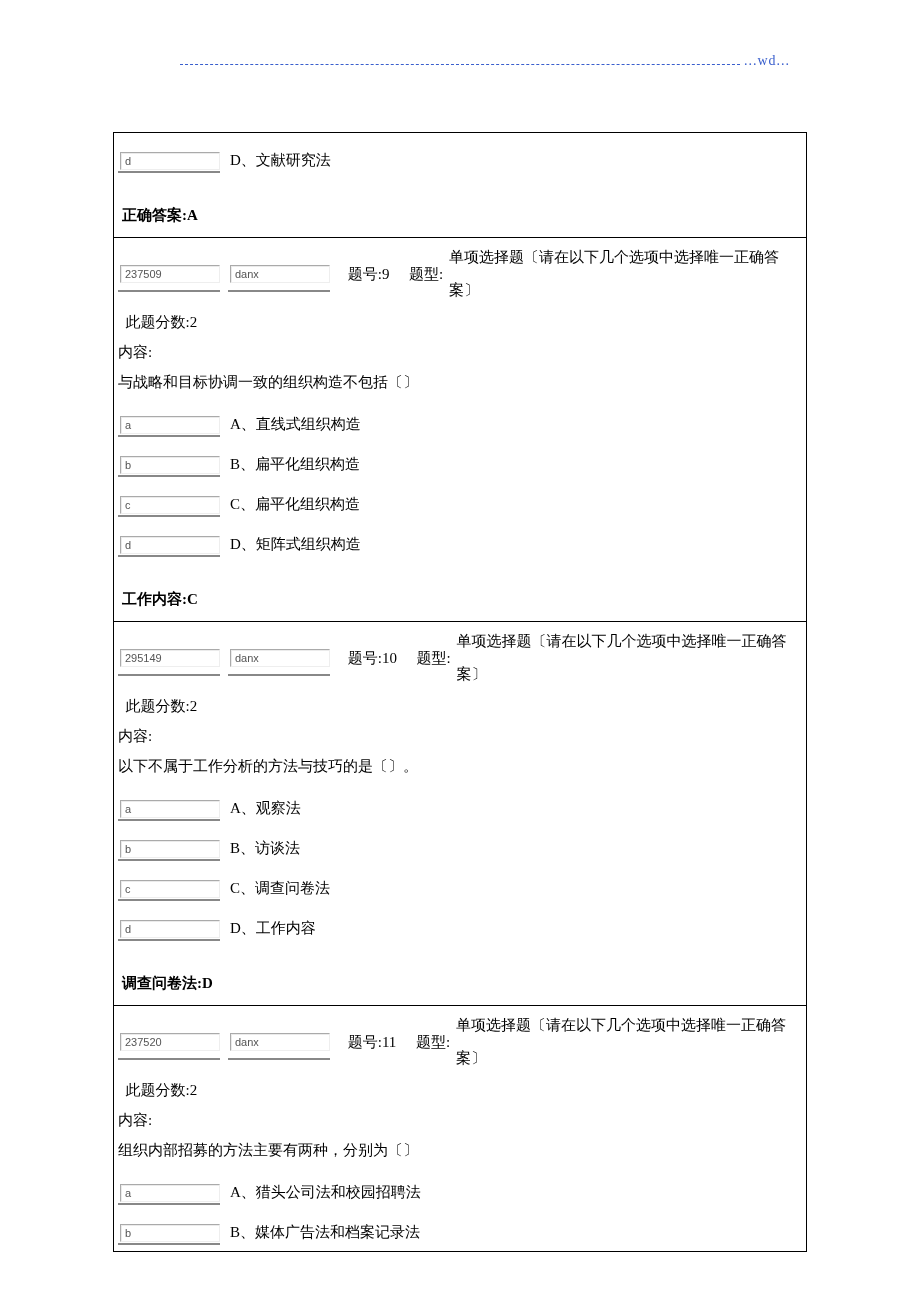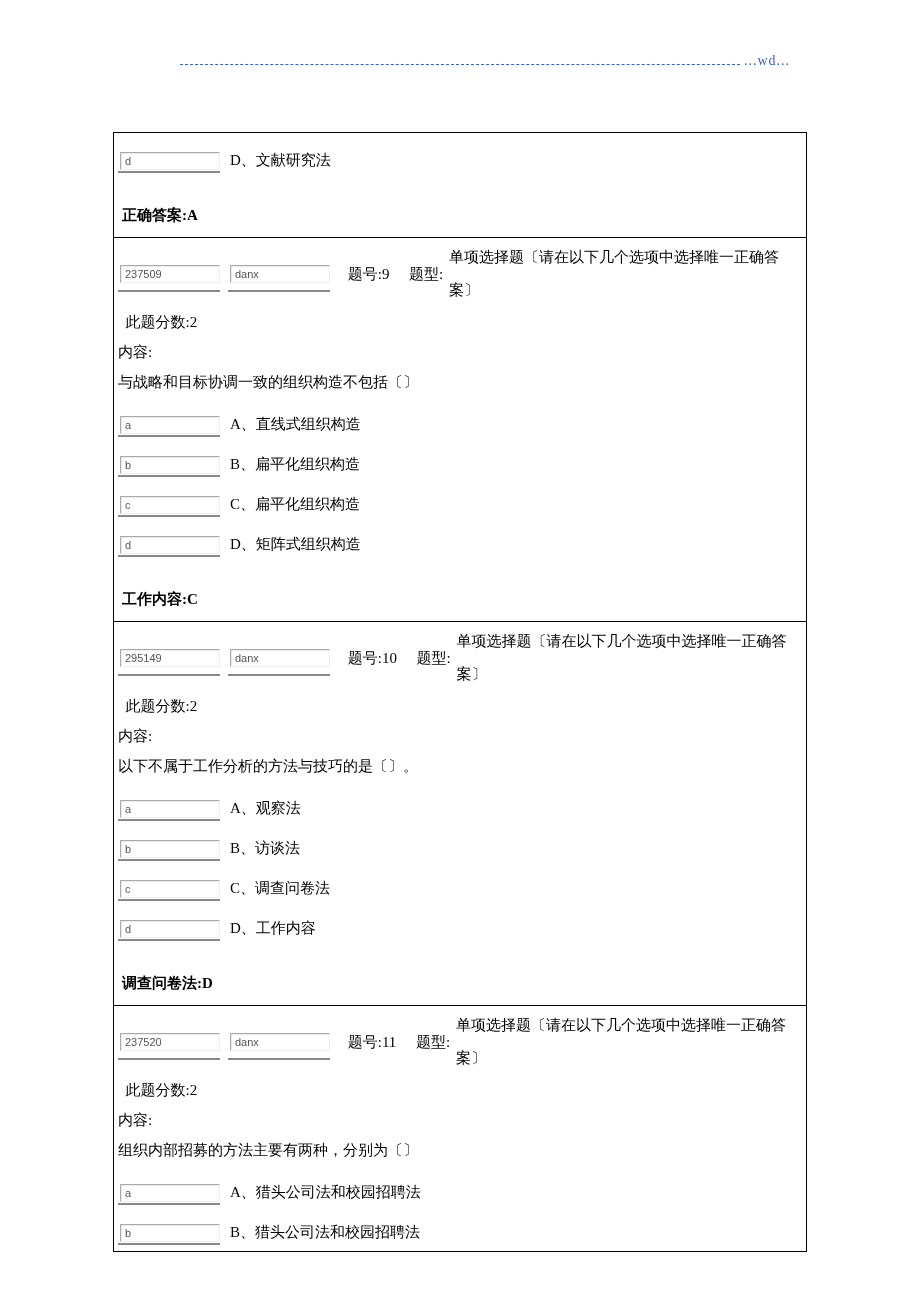--- a/index.html
+++ b/index.html
@@ -199,20 +199,20 @@
         <div class="body-text"><span>&nbsp;&nbsp;</span><span class="sec-label">此题分数:2</span></div>
         <div class="body-text sec-label">内容:</div>
         <div class="body-text">组织内部招募的方法主要有两种，分别为〔〕</div>
         <div class="q-pane" style="padding-bottom:2px">
           <div class="option-row">
             <span class="input-wrap"><span class="input-box">a</span></span>
             <span>A、猎头公司法和校园招聘法</span>
           </div>
           <div class="option-row" style="margin-bottom:4px">
             <span class="input-wrap"><span class="input-box">b</span></span>
-            <span>B、猎头公司法和校园招聘法</span>
+            <span>B、媒体广告法和档案记录法</span>
           </div>
         </div>
       </td>
     </tr>
   </tbody>
     </table>
 </div>
 
 </body></html>

